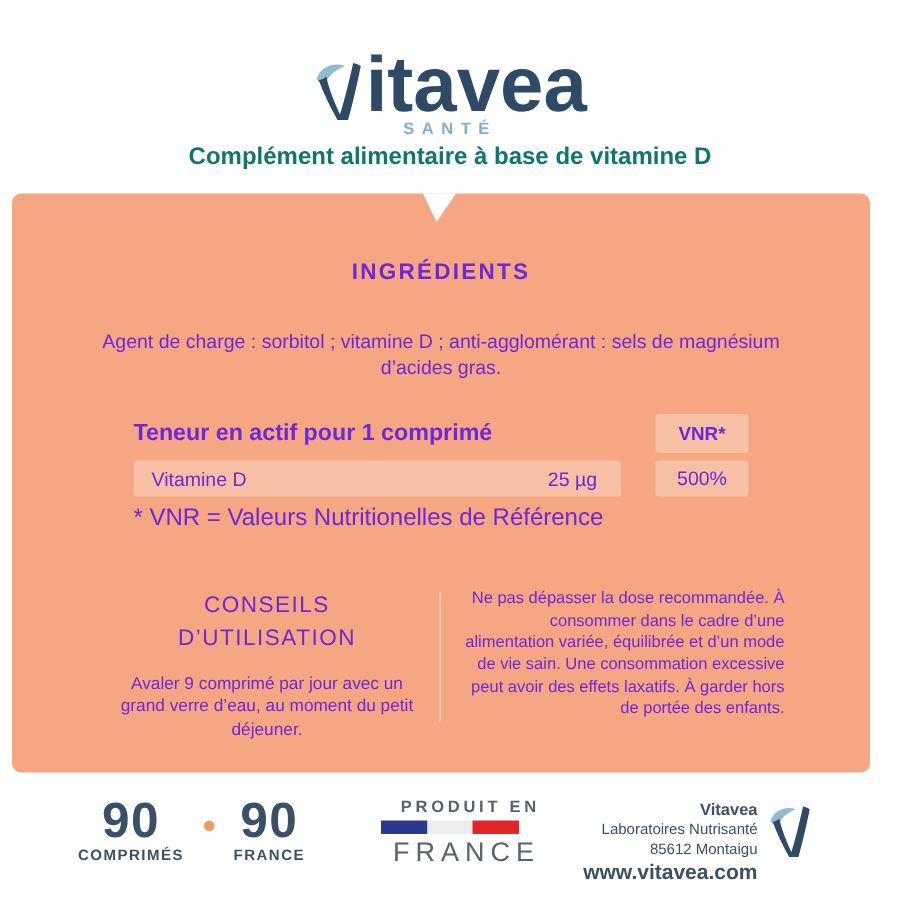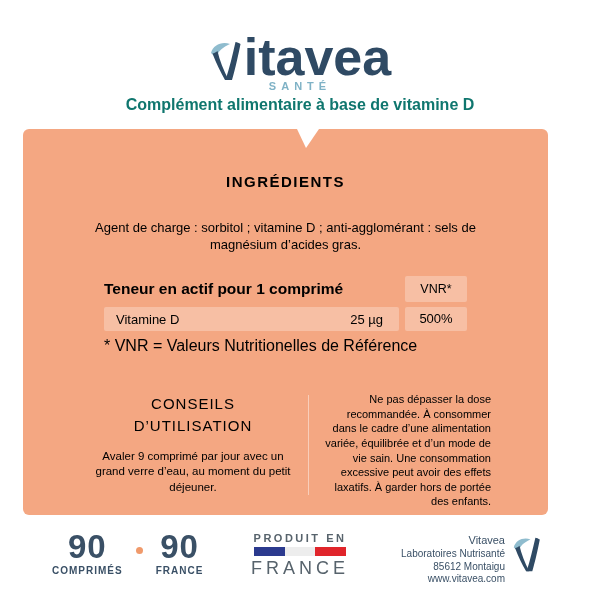--- a/index.html
+++ b/index.html
@@ -11,38 +11,38 @@
   
   .logo-row { position:absolute; top:34px; left:0; right:0; display:flex; justify-content:center; align-items:flex-end; }
   .logo-v { width:34px; height:42px; margin-right:1px; }
   .wordmark { font-size:52px; font-weight:bold; color:#2F4A64; letter-spacing:0px; line-height:0.92; }
   .tagline { position:absolute; top:80px; left:0; right:0; text-align:center;
              color:#7FB2C6; font-size:11px; font-weight:bold; letter-spacing:5px; }
   .subtitle { position:absolute; top:96px; left:0; right:0; text-align:center;
               color:#0f766e; font-size:16px; font-weight:bold; }
 
   
-  .panel { position:absolute; left:23px; top:129px; width:525px; height:386px;
-           background:#F4A782; border-radius:6px; color:#000000; }
+  .panel { position:absolute; left:8px; top:129px; width:572px; height:386px;
+           background:#F4A782; border-radius:6px; color:#6d28d9; }
   .notch { position:absolute; top:0; left:274px; width:0; height:0;
            border-left:9px solid transparent; border-right:13px solid transparent;
            border-top:19px solid #ffffff; }
 
   .ing-heading { position:absolute; top:44px; left:0; right:0; text-align:center;
                  font-size:15px; font-weight:bold; letter-spacing:1.5px; }
   .ing-body { position:absolute; top:70px; left:52px; right:52px; text-align:center;
               font-size:13px; line-height:1.32;margin-top:20px; }
 
   
   .table { position:absolute; left:81px; right:81px; top:147px; }
   .t-head { display:flex; align-items:stretch; }
   .t-title { flex:1; font-size:15.5px; font-weight:bold; display:flex; align-items:center; }
   .t-vnr { width:62px; margin-left:6px; text-align:center; background:rgba(255,255,255,0.28); border-radius:2px; }
-  .t-head .t-vnr { font-size:12.5px; font-weight:normal; line-height:26px; height:26px; }
-  .t-row { display:flex; margin-top:5px; height:24px; font-size:13px; }
+  .t-head .t-vnr { font-size:12.5px; font-weight:bold; line-height:26px; height:26px; }
+  .t-row { display:flex; margin-top:5px; height:24px; font-size:13px;gap:17px; }
   .t-row-main { flex:1; background:rgba(255,255,255,0.28); border-radius:2px;
                 display:flex; justify-content:space-between; align-items:center; padding:0 16px 0 12px; }
   .t-row .t-vnr { line-height:24px; }
   .t-foot { margin-top:6px; font-size:16px; }
 
   
   .usage { position:absolute; left:55px; right:55px; top:260px; display:flex; }
   .usage-left { width:230px; text-align:center; }
   .usage-heading { font-size:15px; font-weight:normal; letter-spacing:1px; line-height:1.45;
                    width:150px; margin:4px auto 12px; }
@@ -50,32 +50,32 @@
   .usage-div { width:1px; background:rgba(255,255,255,0.45); margin:6px 0 14px; }
   .usage-right { flex:1; text-align:right; font-size:11px; line-height:1.33; padding:3px 2px 0 12px; }
 
   
   .count { position:absolute; left:52px; top:531px; display:flex; align-items:flex-start; color:#3A5066; }
   .count-item { text-align:center; }
   .count-num { font-size:33px; font-weight:bold; line-height:0.95; letter-spacing:1px; }
   .count-label { font-size:10px; font-weight:bold; letter-spacing:1px; margin-top:3px; }
   .count-dot { width:7px; height:7px; border-radius:50%; background:#F09A6B; margin:16px 13px 0; }
 
-  .origin { position:absolute; left:240px; top:532px; width:120px; text-align:center; color:#57636C; }
+  .origin { position:absolute; left:240px; top:532px; width:120px; text-align:right; color:#57636C; }
   .origin-top { font-size:11px; font-weight:bold; letter-spacing:2.5px; }
   .flag { display:flex; height:9px; width:92px; margin:3px auto 2px; }
   .flag-b { flex:1; background:#2B3A8E; }
   .flag-w { flex:1; background:#EDEDED; }
   .flag-r { flex:1; background:#E0252B; }
   .origin-bottom { font-size:18px; letter-spacing:4px; }
 
   .company { position:absolute; right:58px; top:534px; display:flex; align-items:flex-start; }
   .company-text { text-align:right; color:#3A5066; font-size:10px; line-height:1.27; }
-  .company-name { font-size:11px; font-weight:normal; }
-  .company-web { font-weight:normal; font-size:10px; }
+  .company-name { font-size:11px; font-weight:bold; }
+  .company-web { font-weight:bold; font-size:14px; }
   .company-logo { width:30px; height:37px; margin-left:7px; margin-top:2px; }
 </style>
 </head>
 <body>
 
 <div class="logo-row">
   <svg class="logo-v" viewBox="0 0 34 40">
     <path d="M2 12 C4 4 13 0 21 3 C14 6 9 10 7 17 C6 15 3 13 2 12 Z" fill="#8FBCCE"></path>
     <path d="M3.5 12.5 C7 22 11.5 31 16 39 L19.5 39 C14.5 29 10.5 19 8.5 10 C7.5 11.2 5 12.3 3.5 12.5 Z" fill="#2F4A64"></path>
     <path d="M26.5 1 C23.5 14 20.5 27 16.5 39 L23 39 C26.5 27 29.5 13 31.5 3 C30 2 28 1.2 26.5 1 Z" fill="#2F4A64"></path>

